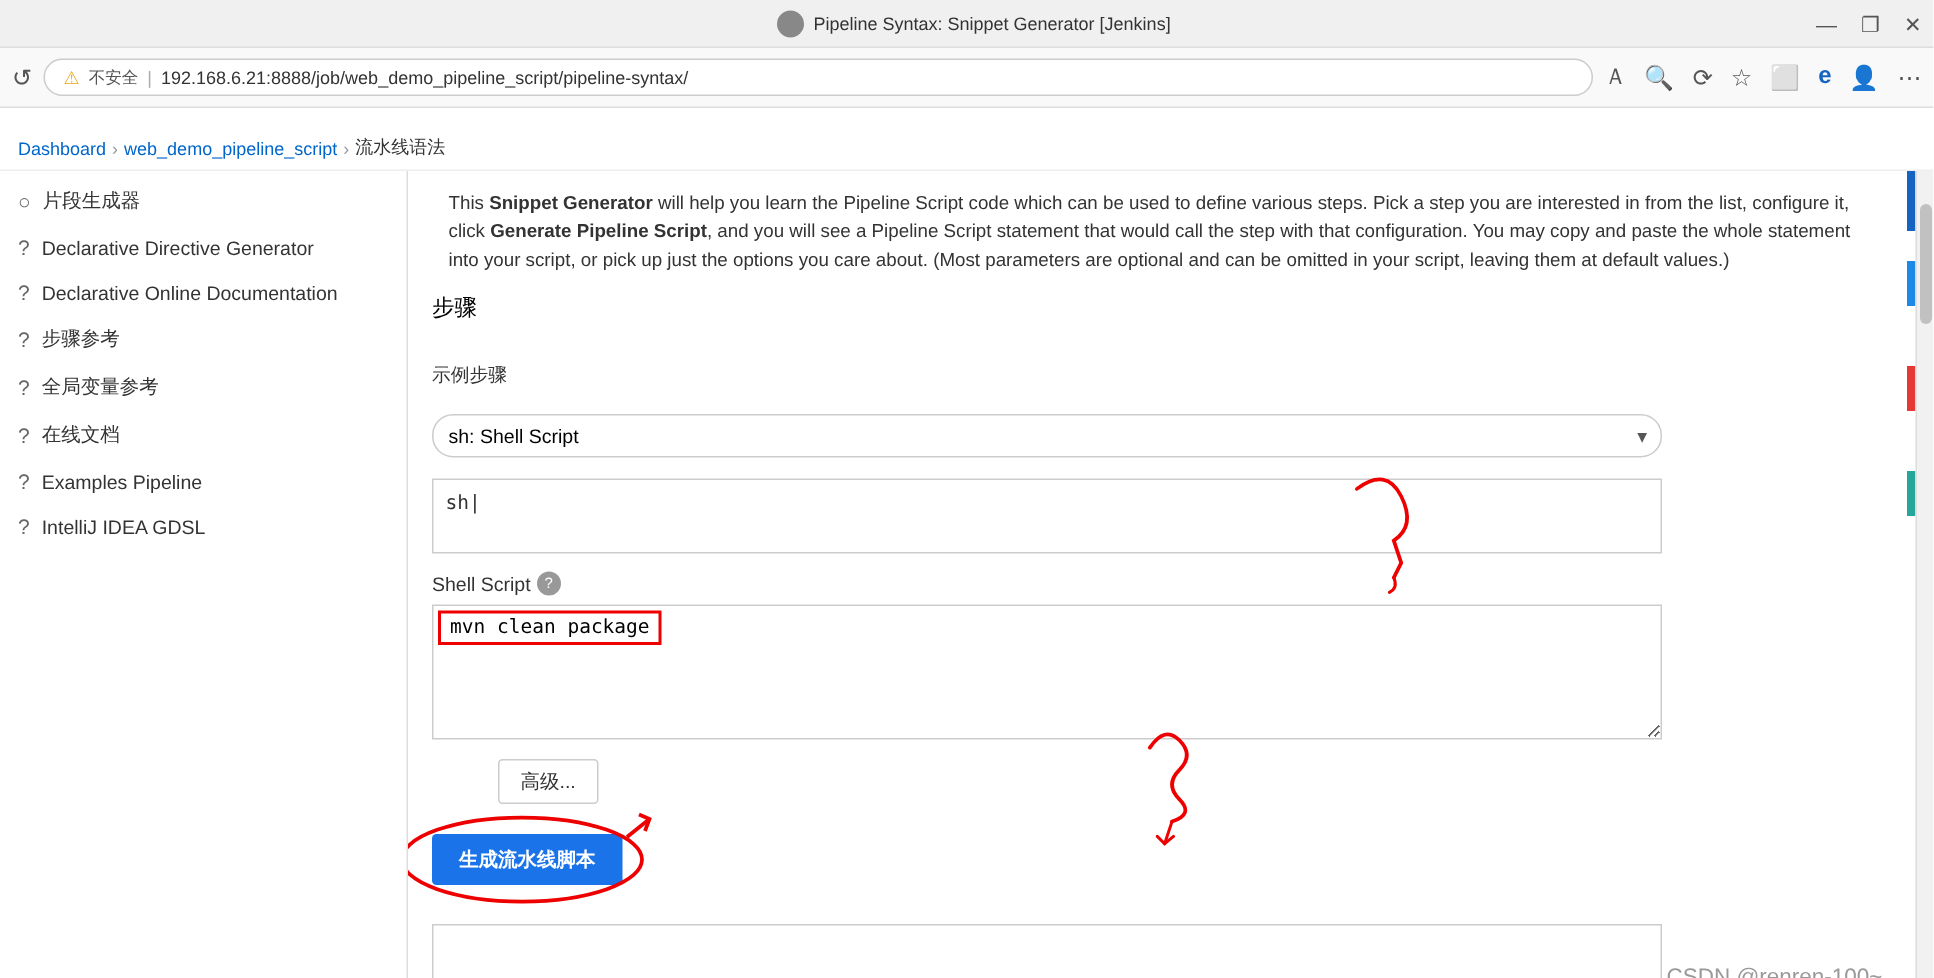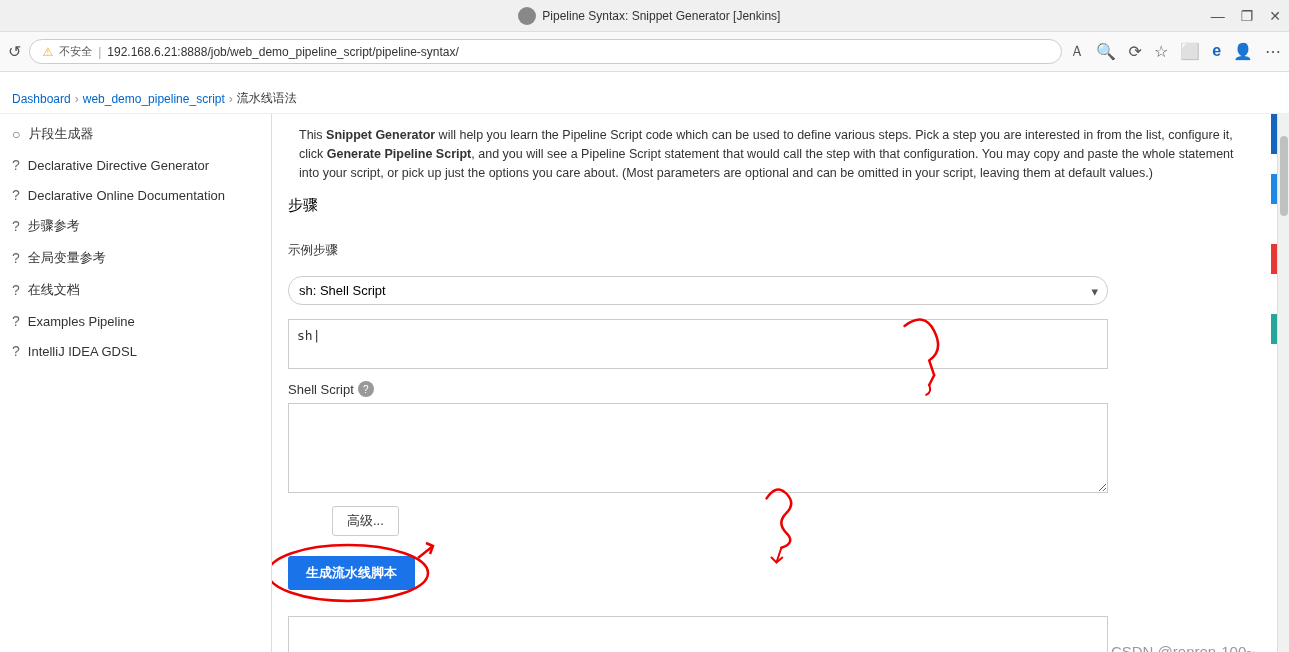--- a/index.html
+++ b/index.html
@@ -407,20 +407,23 @@
     
     <div class="shell-script-section">
       <div class="shell-script-label">
         <span>Shell Script</span>
         <span class="help-icon">?</span>
       </div>
 
       <div class="shell-textarea-wrapper">
         <textarea class="shell-textarea" style=""></textarea>
         
+        <div class="mvn-input-box">
+          <span>mvn  clean  package</span>
+        </div>
       </div>
     </div>
 
     
     <div style="margin-bottom:10px;padding-left:44px;">
       <button class="advanced-btn">高级...</button>
     </div>
 
     
     <div style="position:relative; display:inline-block; margin-bottom:16px;">

